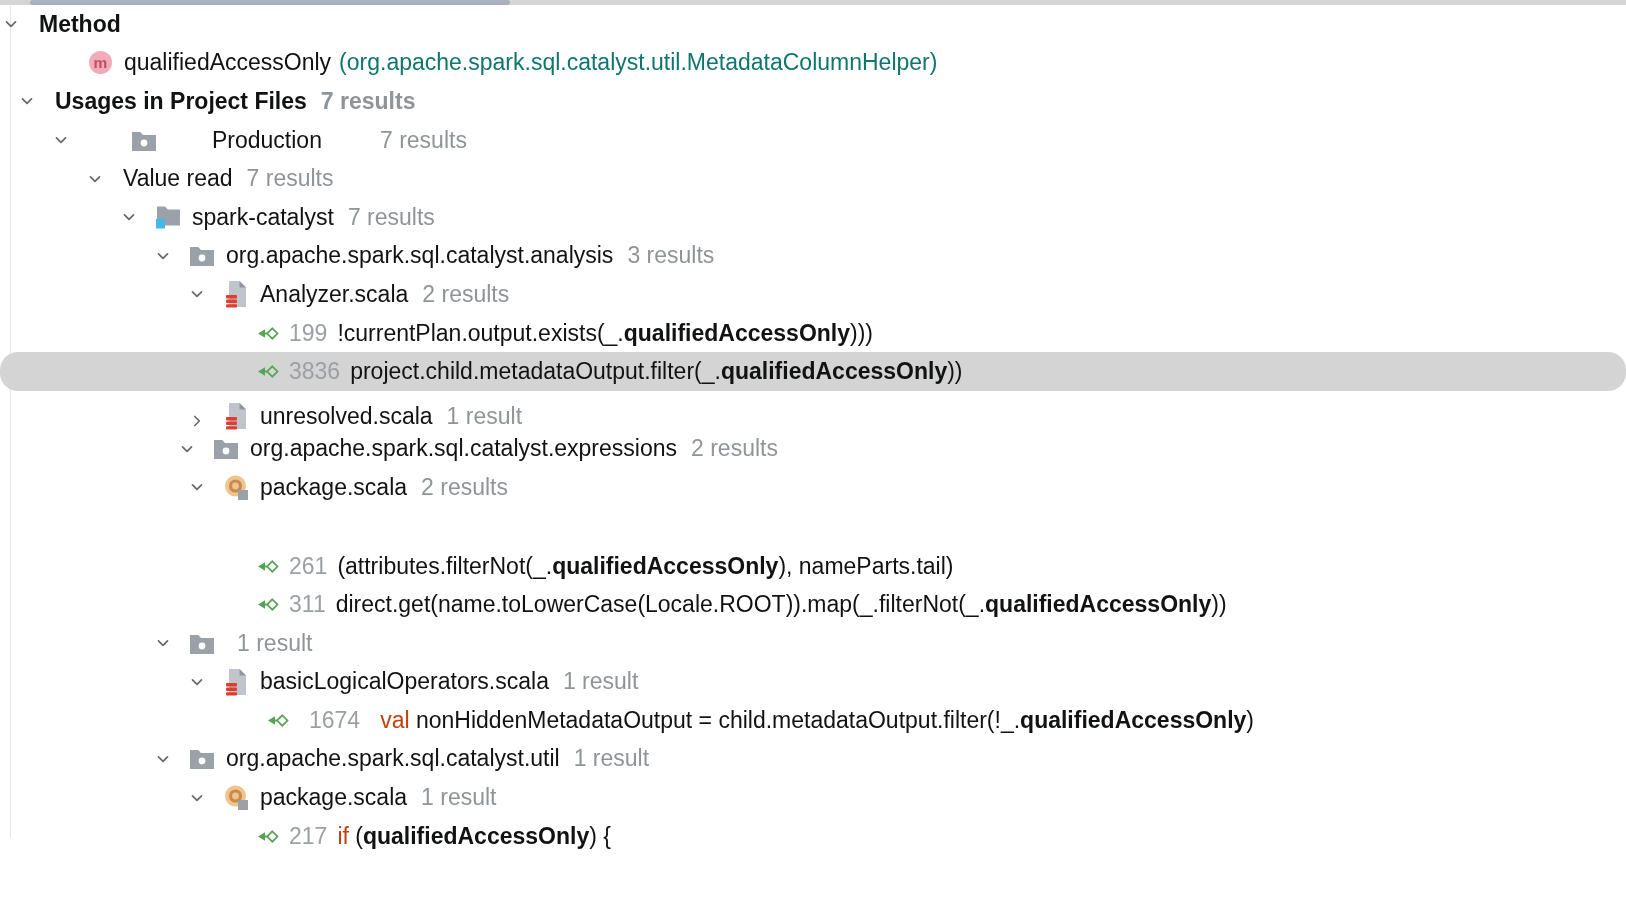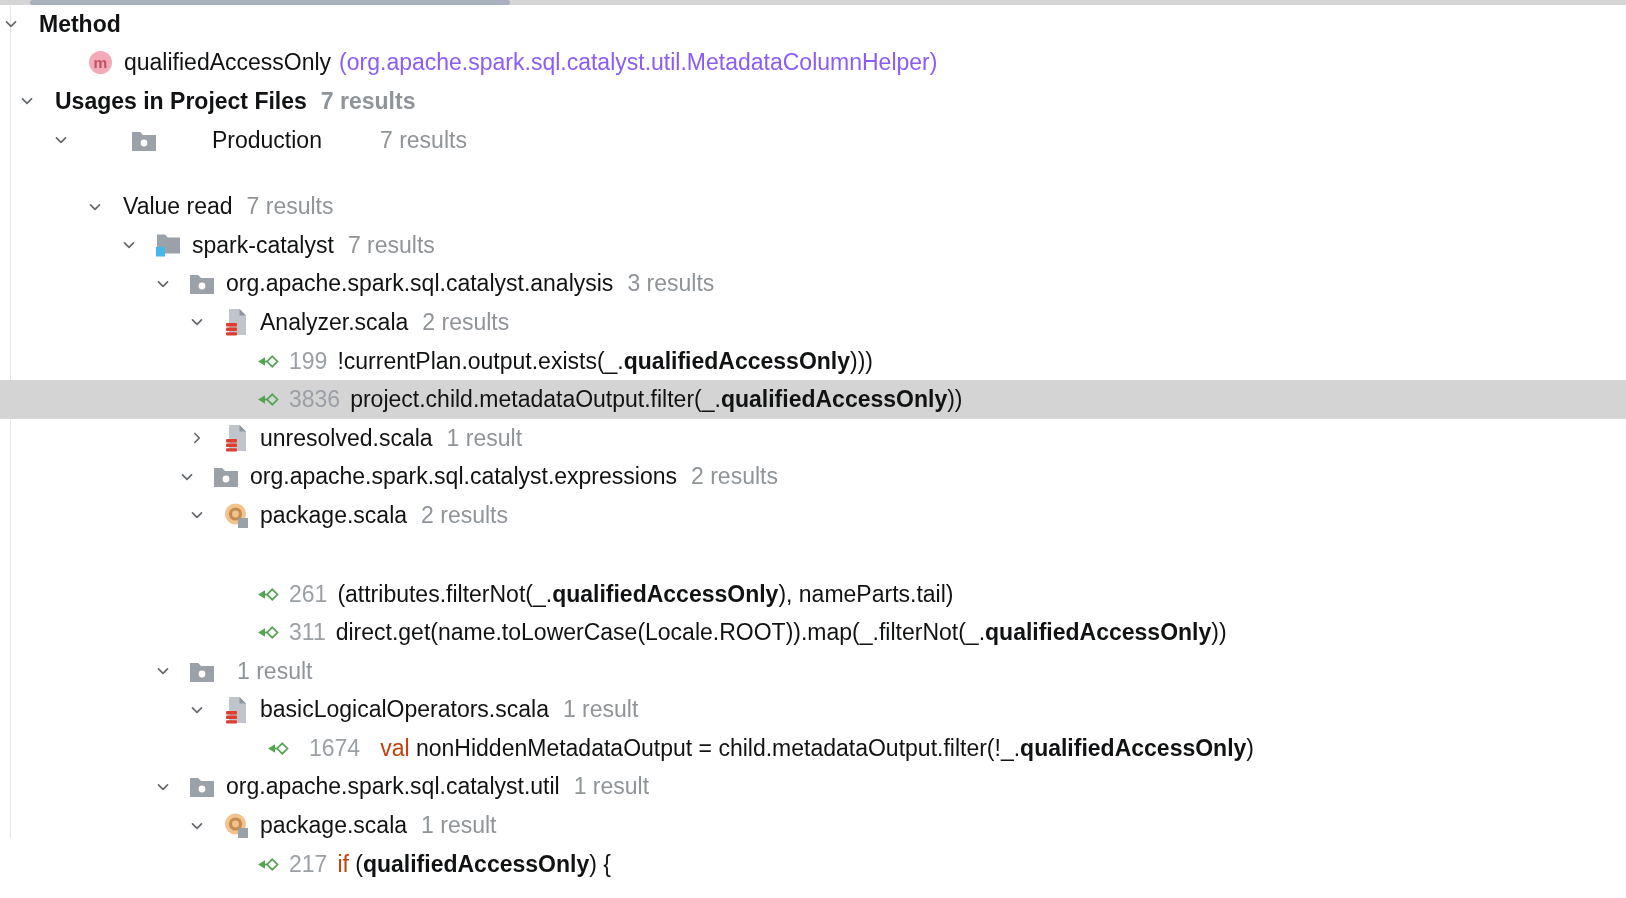--- a/index.html
+++ b/index.html
@@ -13,21 +13,21 @@
   .row { display: flex; align-items: center; height: 38.6px; font-size: 23px; white-space: pre; width: 100%; }
   .row.selected { background: #d4d4d4; }
   .slot { width: 34px; flex: none; display: flex; align-items: center; }
   .slot svg { display: block; }
   .icon { width: 28px; height: 28px; flex: none; margin-right: 7px; display: flex; align-items: center; justify-content: center; }
   .icon svg { display: block; }
   .icon.usage { width: 23px; margin-right: 10px; }
   .label { color: #111213; margin-left: 3px; }
   .b { font-weight: 700; }
   .count { color: #8f9499; margin-left: 14px; }
-  .suffix { color: #8b5cf6; margin-left: 8px; }
+  .suffix { color: #0f766e; margin-left: 8px; }
   .linenum { color: #9ba0a6; margin-right: 10px; }
   .code { color: #111213; }
   .kw { color: #c2410c; }
 </style>
 </head>
 <body>
 
 <div class="window">
   <div class="top-strip">
     <div class="thumb"></div>
@@ -43,21 +43,21 @@
           </svg></span><span class="label">qualifiedAccessOnly</span><span class="suffix">(org.apache.spark.sql.catalyst.util.MetadataColumnHelper)</span></div>
       <div class="row" style="padding-left: 18px;"><span class="slot"><svg width="18" height="18" viewBox="0 0 18 18">
             <path d="M4.5 6.8 L9 11.3 L13.5 6.8" fill="none" stroke="#66696d" stroke-width="1.7" stroke-linecap="round" stroke-linejoin="round"></path>
           </svg></span><span class="label b">Usages in Project Files</span><span class="count b">7 results</span></div>
       <div class="row" style="padding-left: 52px; gap: 44px;"><span class="slot"><svg width="18" height="18" viewBox="0 0 18 18">
             <path d="M4.5 6.8 L9 11.3 L13.5 6.8" fill="none" stroke="#66696d" stroke-width="1.7" stroke-linecap="round" stroke-linejoin="round"></path>
           </svg></span><span class="icon"><svg width="26" height="23" viewBox="0 0 26 23">
             <path d="M1 3 h8.2 l2.8 3 H25 v16 H1 z" fill="#9ba1a8"></path>
             <circle cx="13" cy="14" r="3.4" fill="#ffffff"></circle>
           </svg></span><span class="label">Production</span><span class="count">7 results</span></div>
-      <div class="row" style="padding-left: 86px; margin-top: 28px;"><span class="slot"><svg width="18" height="18" viewBox="0 0 18 18">
+      <div class="row" style="padding-left: 86px;"><span class="slot"><svg width="18" height="18" viewBox="0 0 18 18">
             <path d="M4.5 6.8 L9 11.3 L13.5 6.8" fill="none" stroke="#66696d" stroke-width="1.7" stroke-linecap="round" stroke-linejoin="round"></path>
           </svg></span><span class="label">Value read</span><span class="count">7 results</span></div>
       <div class="row" style="padding-left: 120px;"><span class="slot"><svg width="18" height="18" viewBox="0 0 18 18">
             <path d="M4.5 6.8 L9 11.3 L13.5 6.8" fill="none" stroke="#66696d" stroke-width="1.7" stroke-linecap="round" stroke-linejoin="round"></path>
           </svg></span><span class="icon"><svg width="26" height="25" viewBox="0 0 26 25">
             <path d="M2 1.5 h8 l2.8 3 H25 v16 H2 z" fill="#9ba1a8"></path>
             <rect x="1" y="14" width="9" height="9.5" fill="#45b8e9"></rect>
           </svg></span><span class="label">spark-catalyst</span><span class="count">7 results</span></div>
       <div class="row" style="padding-left: 154px;"><span class="slot"><svg width="18" height="18" viewBox="0 0 18 18">
             <path d="M4.5 6.8 L9 11.3 L13.5 6.8" fill="none" stroke="#66696d" stroke-width="1.7" stroke-linecap="round" stroke-linejoin="round"></path>
@@ -72,26 +72,26 @@
             <path d="M14.5 1 l6.5 6.5 h-6.5 z" fill="#8f969e"></path>
             <rect x="1" y="15" width="11" height="3.4" rx="1" fill="#de3d30"></rect>
             <rect x="1" y="19.6" width="11" height="3.4" rx="1" fill="#de3d30"></rect>
             <rect x="1" y="24.2" width="11" height="3.4" rx="1" fill="#de3d30"></rect>
           </svg></span><span class="label">Analyzer.scala</span><span class="count">2 results</span></div>
       <div class="row" style="padding-left: 222px;"><span class="slot"></span><span class="icon usage"><svg width="22" height="17" viewBox="0 0 22 17">
             <path d="M1 8.5 L8 4.3 V12.7 Z" fill="#53a453"></path>
             <rect x="6.5" y="7.6" width="4.5" height="1.8" fill="#53a453"></rect>
             <path d="M15.3 3.3 L20.5 8.5 L15.3 13.7 L10.1 8.5 Z" fill="none" stroke="#53a453" stroke-width="1.7"></path>
           </svg></span><span class="linenum">199</span><span class="code"><span>!currentPlan.output.exists(_.</span><span class="b">qualifiedAccessOnly</span><span>)))</span></span></div>
-      <div class="row selected" style="padding-left: 222px;"><span class="slot"></span><span class="icon usage"><svg width="22" height="17" viewBox="0 0 22 17">
+      <div class="row selected" style="padding-left: 222px; border-radius: 18px;"><span class="slot"></span><span class="icon usage"><svg width="22" height="17" viewBox="0 0 22 17">
             <path d="M1 8.5 L8 4.3 V12.7 Z" fill="#53a453"></path>
             <rect x="6.5" y="7.6" width="4.5" height="1.8" fill="#53a453"></rect>
             <path d="M15.3 3.3 L20.5 8.5 L15.3 13.7 L10.1 8.5 Z" fill="none" stroke="#53a453" stroke-width="1.7"></path>
           </svg></span><span class="linenum">3836</span><span class="code"><span>project.child.metadataOutput.filter(_.</span><span class="b">qualifiedAccessOnly</span><span>))</span></span></div>
-      <div class="row" style="padding-left: 188px;"><span class="slot"><svg width="18" height="18" viewBox="0 0 18 18">
+      <div class="row" style="padding-left: 188px; align-items: flex-end;"><span class="slot"><svg width="18" height="18" viewBox="0 0 18 18">
             <path d="M6.8 4.5 L11.3 9 L6.8 13.5" fill="none" stroke="#66696d" stroke-width="1.7" stroke-linecap="round" stroke-linejoin="round"></path>
           </svg></span><span class="icon"><svg width="23" height="28" viewBox="0 0 23 28">
             <path d="M4 1 h10.5 l6.5 6.5 V27 H4 z" fill="#bfc5cb"></path>
             <path d="M14.5 1 l6.5 6.5 h-6.5 z" fill="#8f969e"></path>
             <rect x="1" y="15" width="11" height="3.4" rx="1" fill="#de3d30"></rect>
             <rect x="1" y="19.6" width="11" height="3.4" rx="1" fill="#de3d30"></rect>
             <rect x="1" y="24.2" width="11" height="3.4" rx="1" fill="#de3d30"></rect>
           </svg></span><span class="label">unresolved.scala</span><span class="count">1 result</span></div>
       <div class="row" style="padding-left: 154px; margin-left: 24px;"><span class="slot"><svg width="18" height="18" viewBox="0 0 18 18">
             <path d="M4.5 6.8 L9 11.3 L13.5 6.8" fill="none" stroke="#66696d" stroke-width="1.7" stroke-linecap="round" stroke-linejoin="round"></path>

